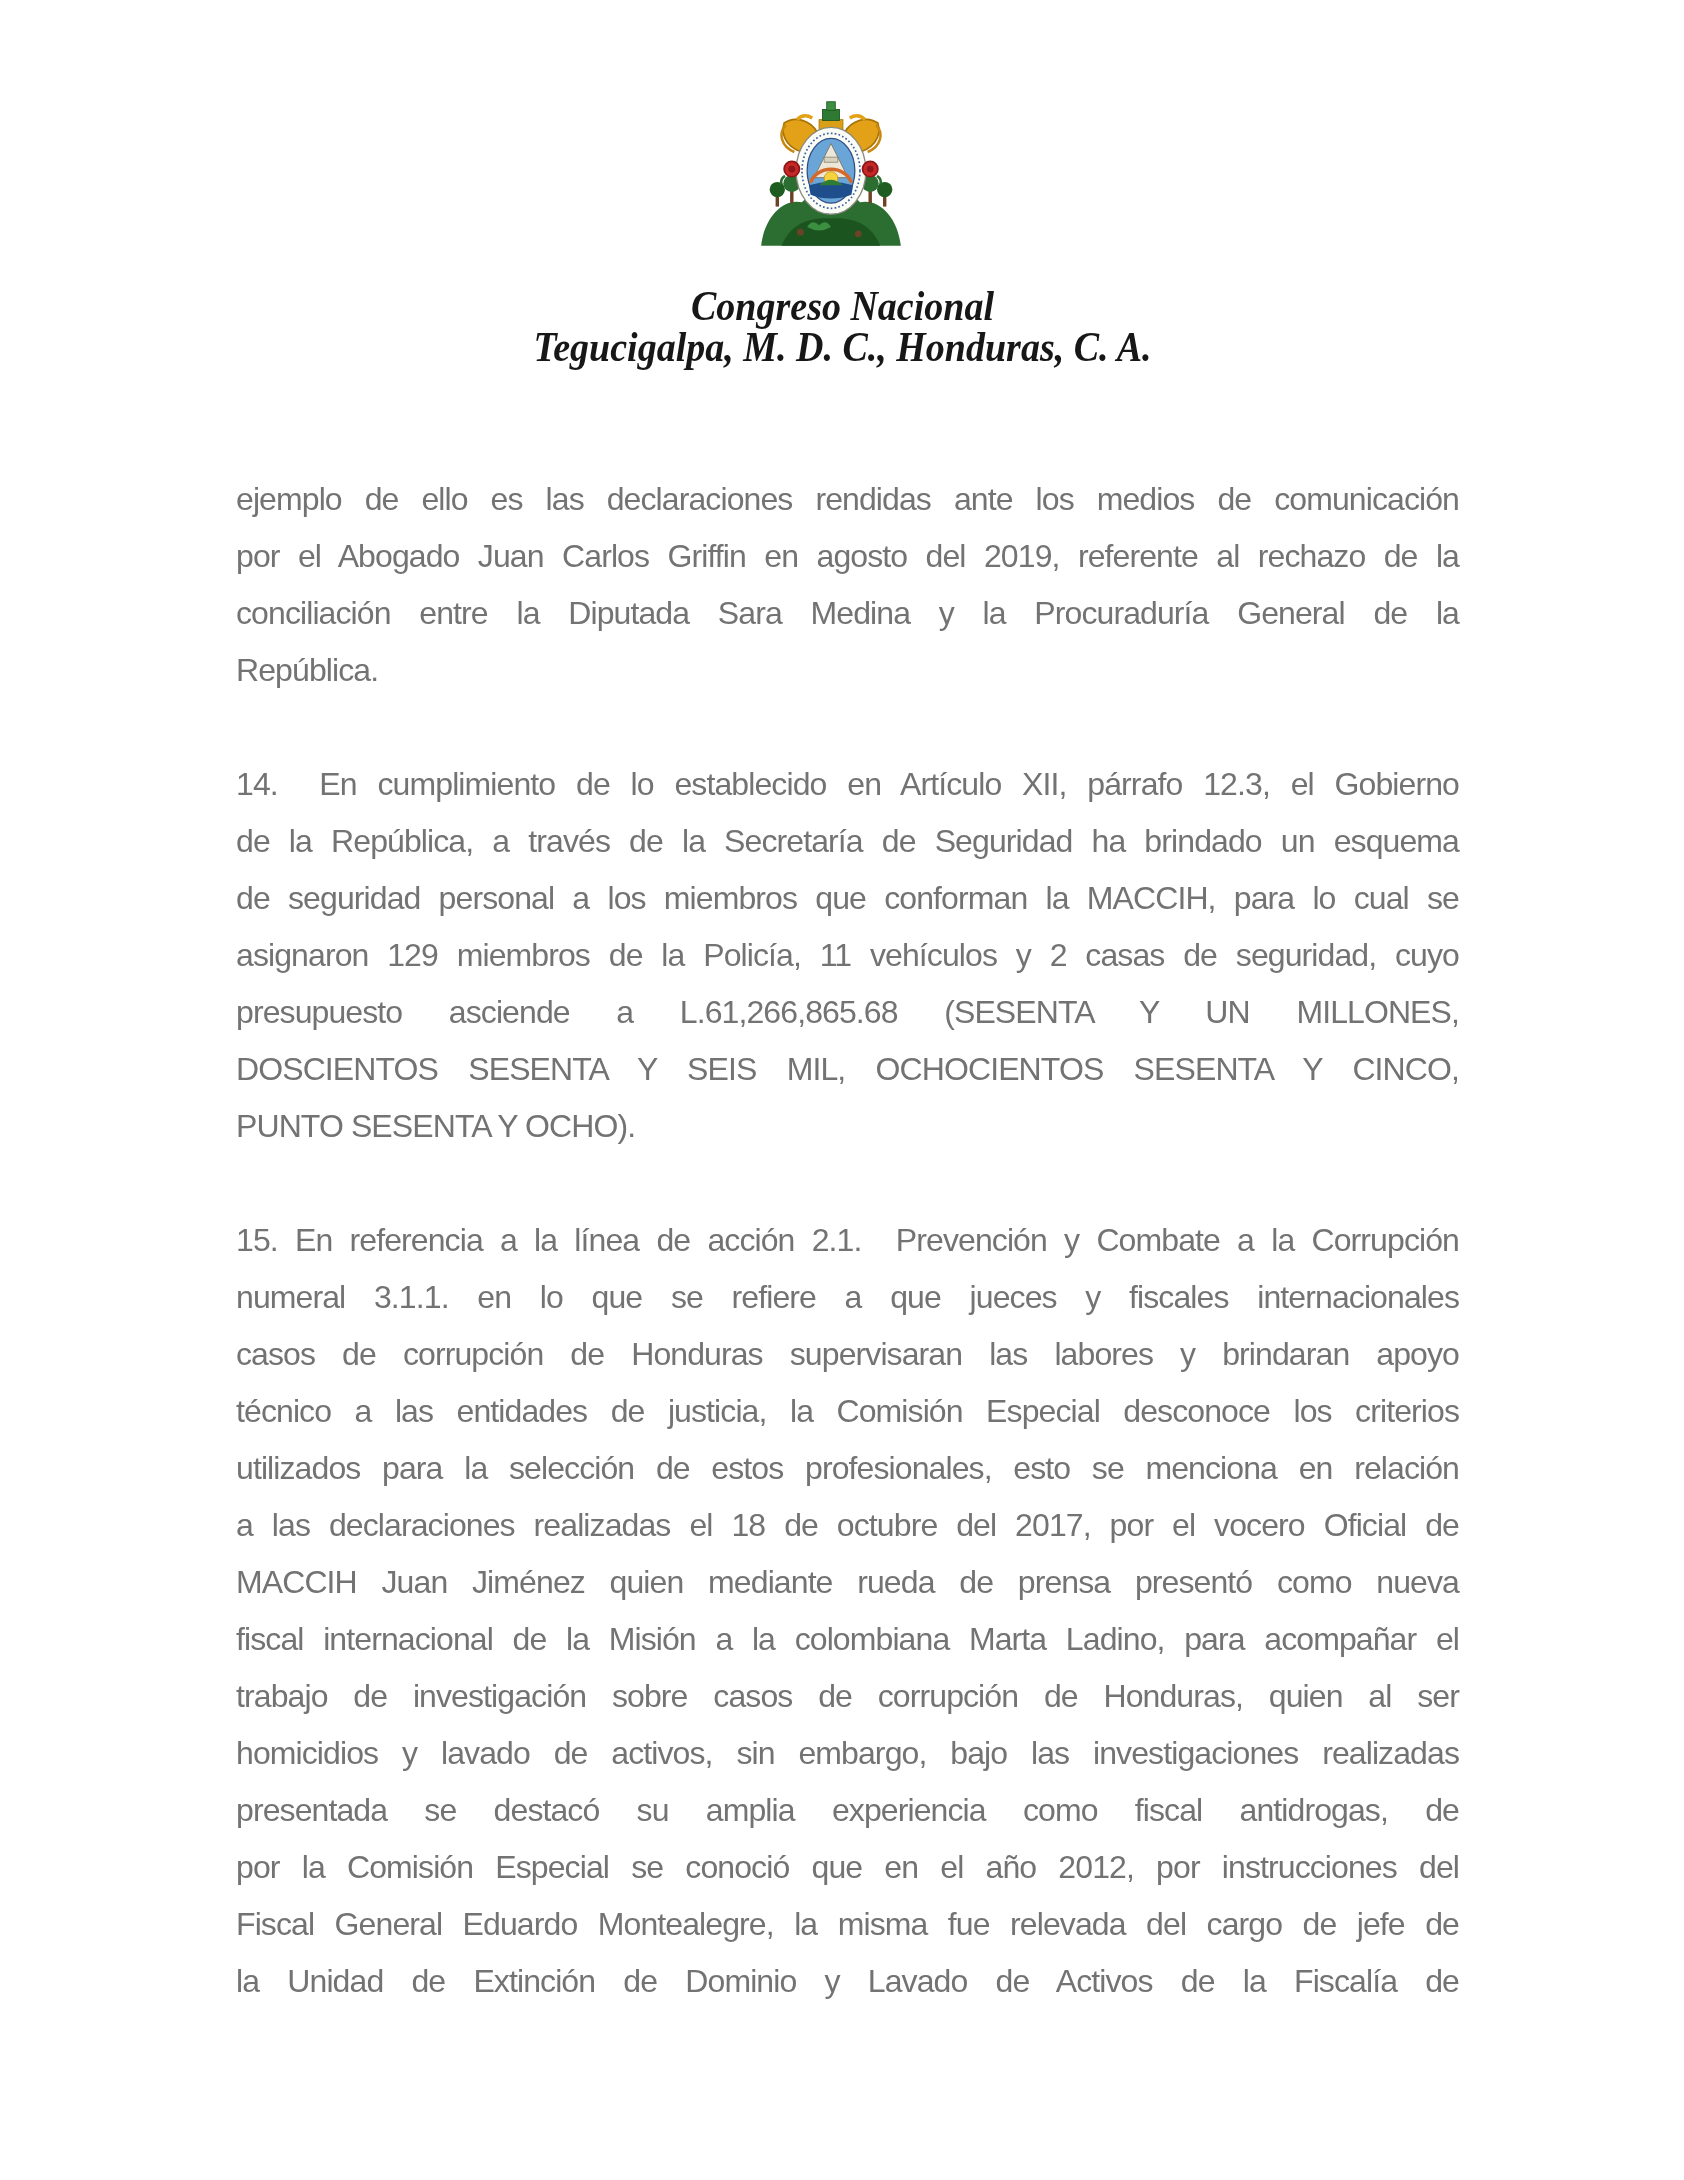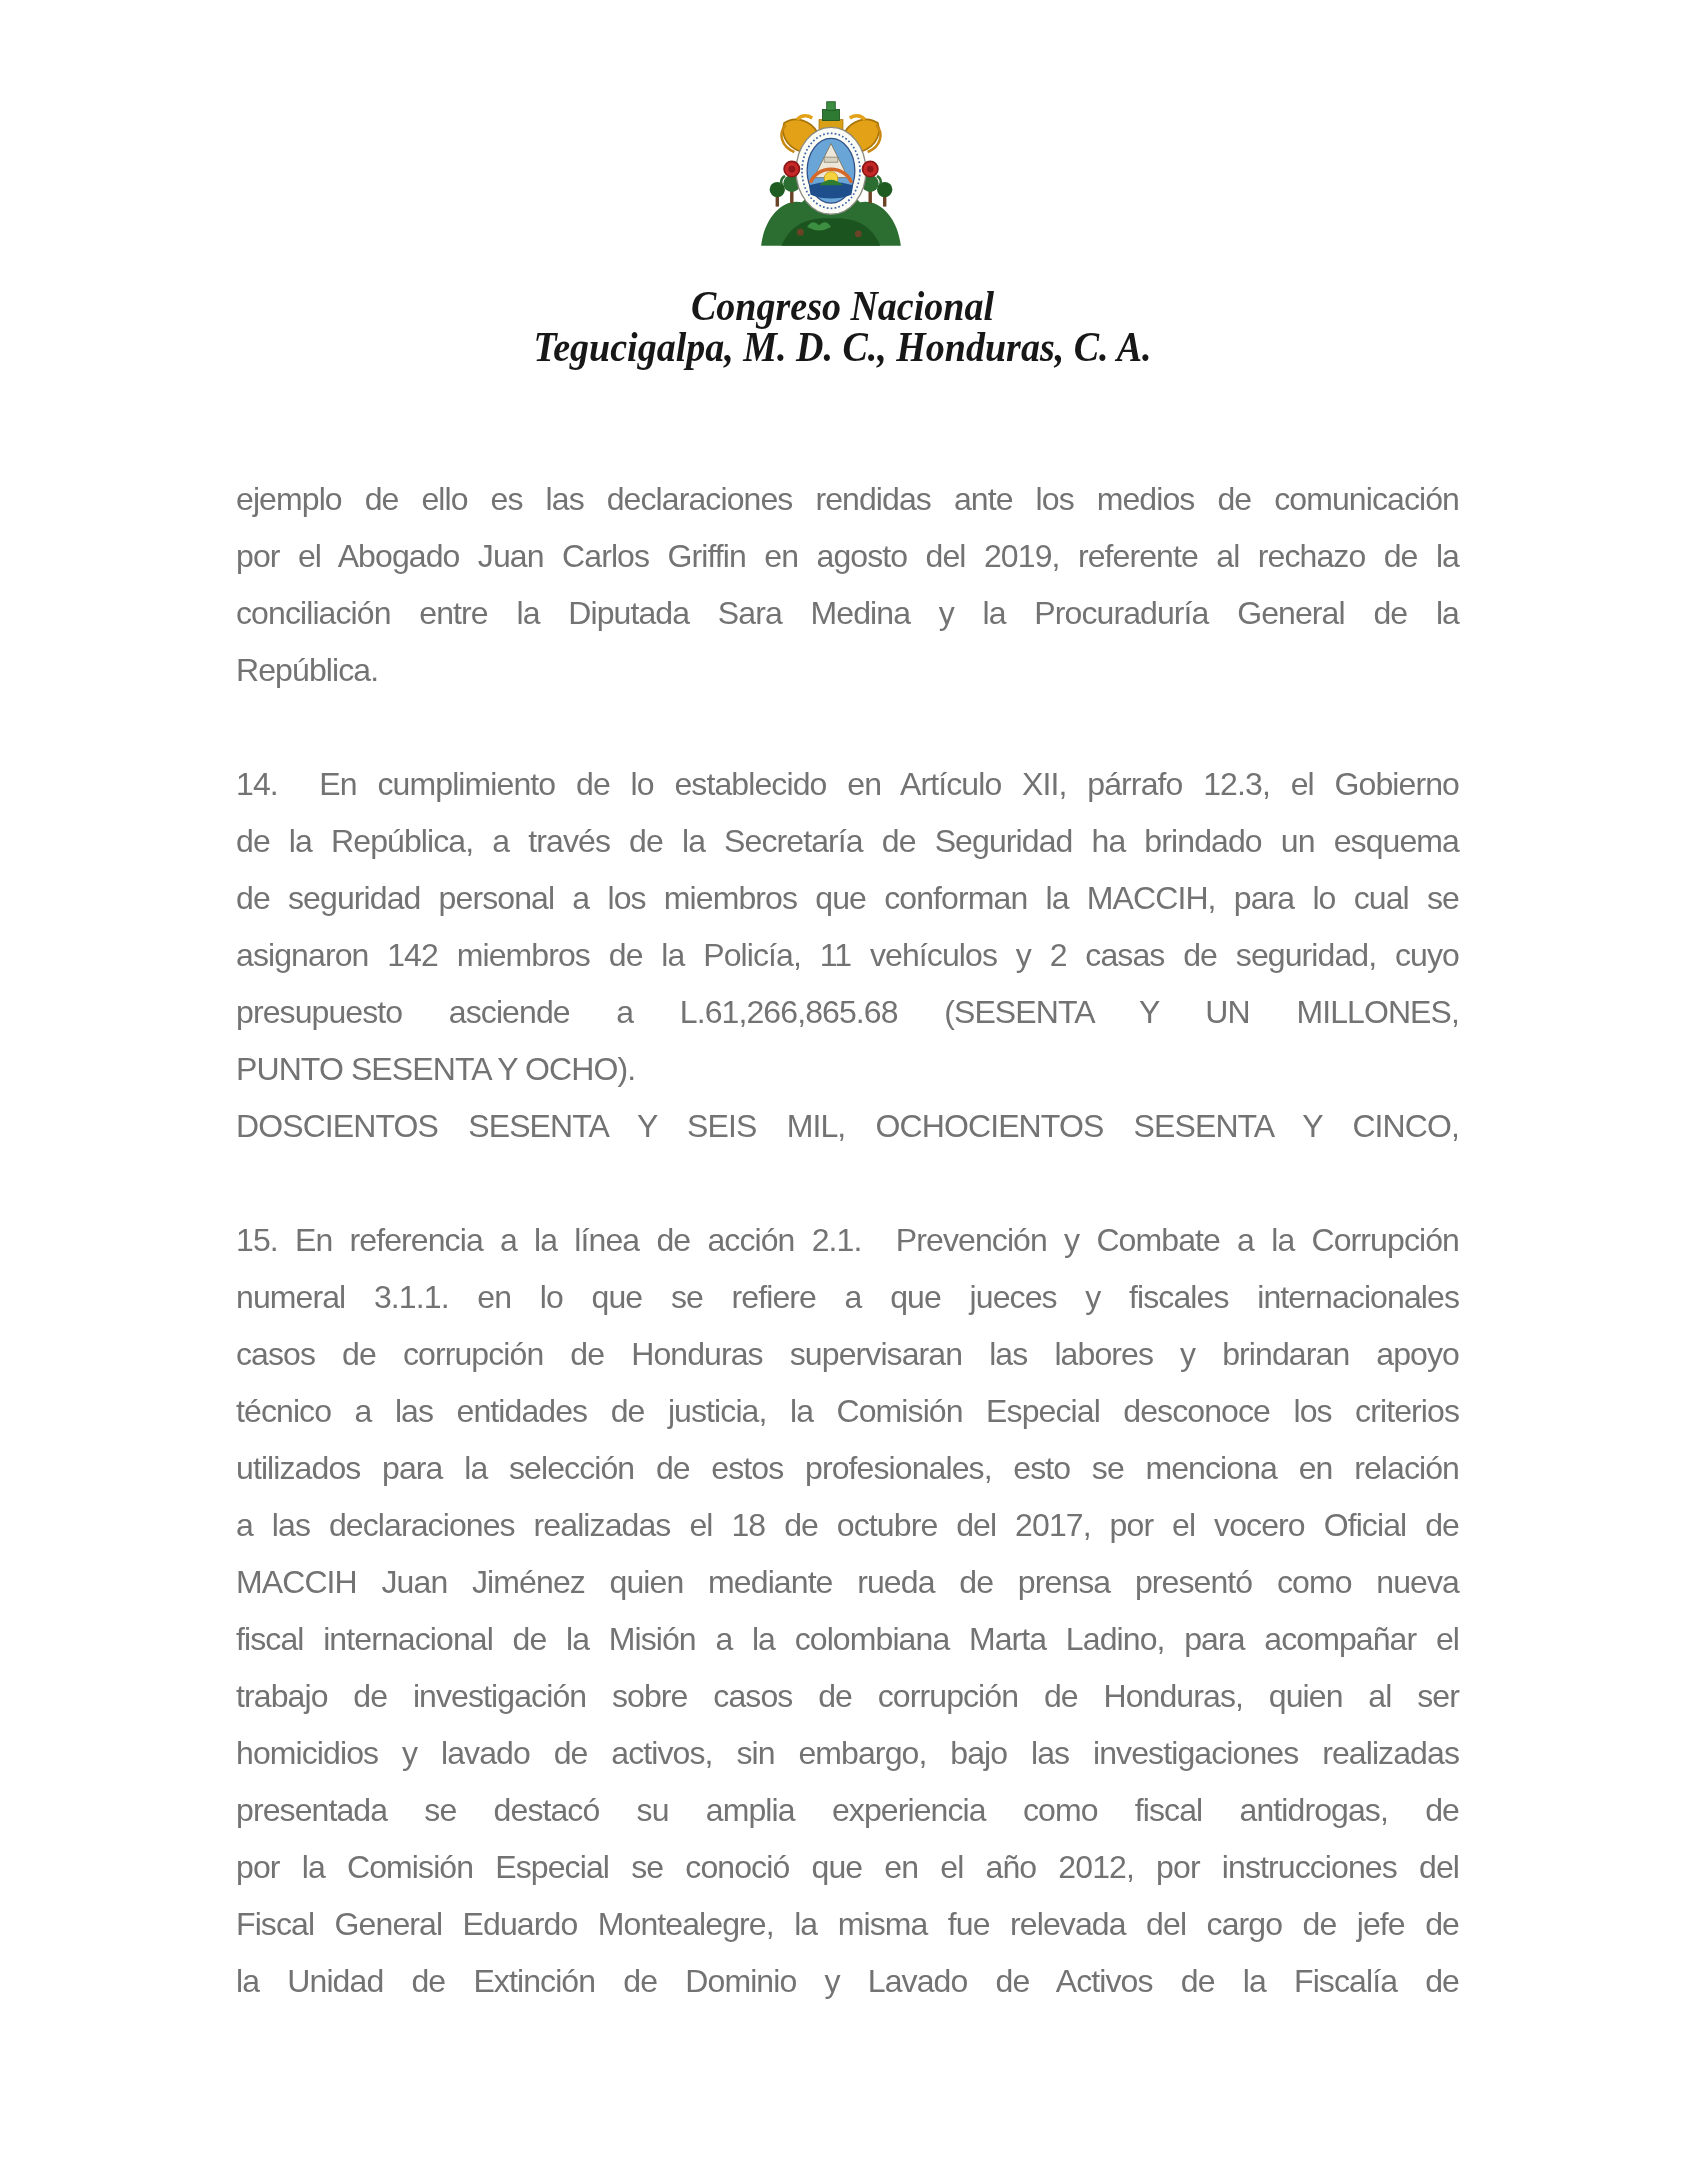--- a/index.html
+++ b/index.html
@@ -101,24 +101,24 @@
       <div class="para">
         <div class="tline jl">ejemplo de ello es las declaraciones rendidas ante los medios de comunicación</div>
         <div class="tline jl">por el Abogado Juan Carlos Griffin en agosto del 2019, referente al rechazo de la</div>
         <div class="tline jl">conciliación entre la Diputada Sara Medina y la Procuraduría General de la</div>
         <div class="tline">República.</div>
       </div>
       <div class="para">
         <div class="tline jl">14.&nbsp; En cumplimiento de lo establecido en Artículo XII, párrafo 12.3, el Gobierno</div>
         <div class="tline jl">de la República, a través de la Secretaría de Seguridad ha brindado un esquema</div>
         <div class="tline jl">de seguridad personal a los miembros que conforman la MACCIH, para lo cual se</div>
-        <div class="tline jl">asignaron 142 miembros de la Policía, 11 vehículos y 2 casas de seguridad, cuyo</div>
+        <div class="tline jl">asignaron 129 miembros de la Policía, 11 vehículos y 2 casas de seguridad, cuyo</div>
         <div class="tline jl">presupuesto asciende a L.61,266,865.68 (SESENTA Y UN MILLONES,</div>
+        <div class="tline jl">DOSCIENTOS SESENTA Y SEIS MIL, OCHOCIENTOS SESENTA Y CINCO,</div>
         <div class="tline">PUNTO SESENTA Y OCHO).</div>
-        <div class="tline jl">DOSCIENTOS SESENTA Y SEIS MIL, OCHOCIENTOS SESENTA Y CINCO,</div>
       </div>
       <div class="para">
         <div class="tline jl">15. En referencia a la línea de acción 2.1.&nbsp; Prevención y Combate a la Corrupción</div>
         <div class="tline jl">numeral 3.1.1. en lo que se refiere a que jueces y fiscales internacionales</div>
         <div class="tline jl">casos de corrupción de Honduras supervisaran las labores y brindaran apoyo</div>
         <div class="tline jl">técnico a las entidades de justicia, la Comisión Especial desconoce los criterios</div>
         <div class="tline jl">utilizados para la selección de estos profesionales, esto se menciona en relación</div>
         <div class="tline jl">a las declaraciones realizadas el 18 de octubre del 2017, por el vocero Oficial de</div>
         <div class="tline jl">MACCIH Juan Jiménez quien mediante rueda de prensa presentó como nueva</div>
         <div class="tline jl">fiscal internacional de la Misión a la colombiana Marta Ladino, para acompañar el</div>

